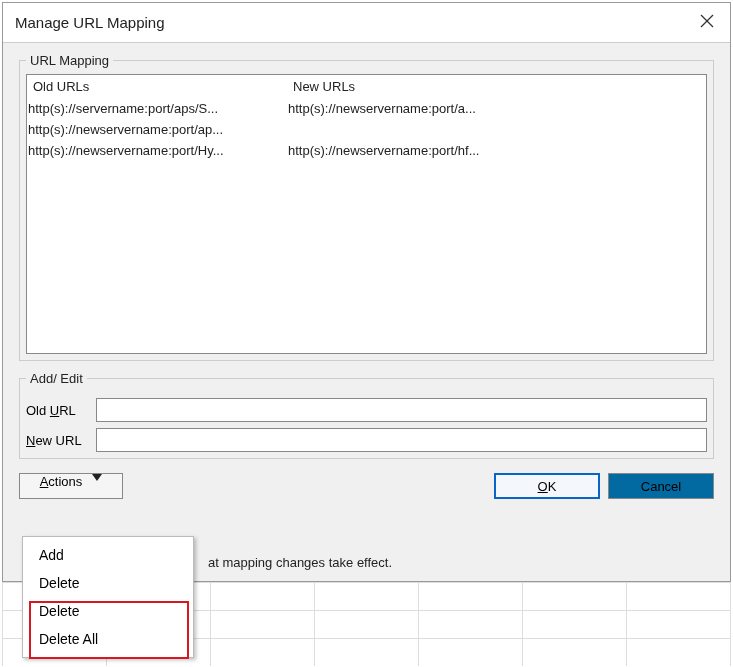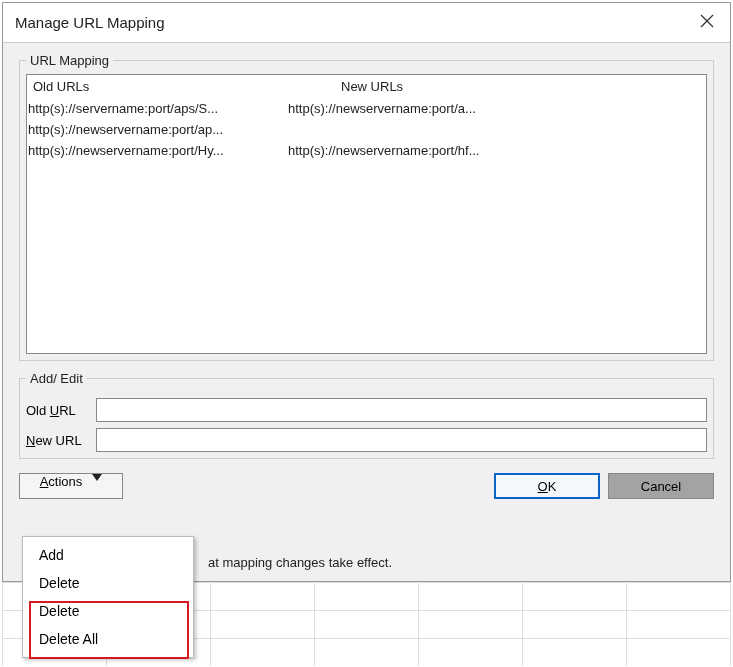--- a/index.html
+++ b/index.html
@@ -64,21 +64,20 @@
   overflow: hidden;
 }
 .table {
   width: 100%;
   display: flex;
   flex-direction: column;
 }
 .table .header-row {
   display: flex;
   border-bottom: 0px solid #ddd;
-  gap: 48px;
 }
 .table .header-row .th {
   width: 260px;
   padding: 4px 6px;
   font-size: 13px;
   color: #222;
 }
 .table .data-row {
   display: flex;
 }
@@ -141,21 +140,21 @@
   width: 0; height: 0;
   border-left: 5px solid transparent;
   border-right: 5px solid transparent;
   border-top: 7px solid #222;
 }
 .spacer { flex: 1; }
 .btn {
   width: 106px;
   height: 26px;
   border: 1px solid #888;
-  background: #a3a3a3;
+  background: #0369a1;
   display: inline-flex;
   align-items: center;
   justify-content: center;
   font-size: 13px;
   margin-left: 8px;
   cursor: pointer;
 }
 .btn .accesskey { text-decoration: underline; }
 .btn.ok {
   border: 2px solid #0a64c8;

